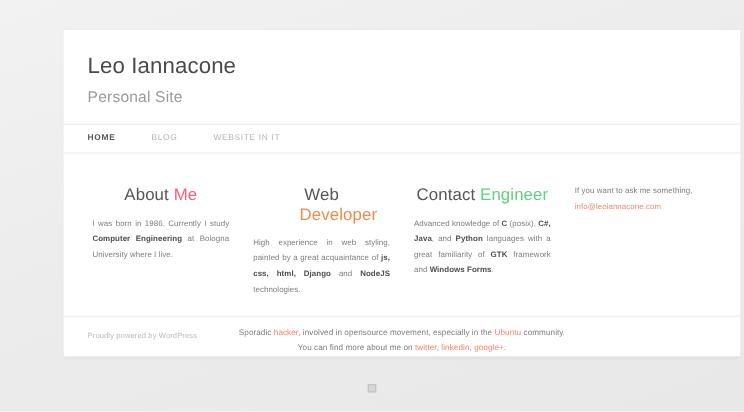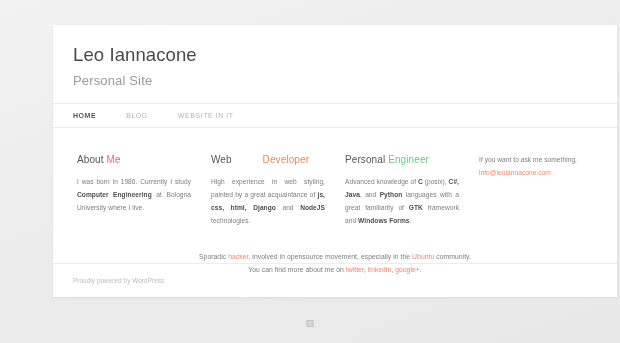--- a/index.html
+++ b/index.html
@@ -84,23 +84,24 @@
     display: flex;
     padding: 26px 14px 0 14px;
     box-sizing: border-box;
   }
   .col {
     flex: 1;
     padding: 0 10px;
     box-sizing: border-box;
   }
   .col-title {
-    font-size: 10px;
+    font-size: 14px;
     font-weight: 400;
     color: #565656;
+    text-align: center;
     margin: 0 0 11px 0;
     letter-spacing: 0.1px;
   }
   .col-title .accent { }
   .col-body {
     font-size: 6.6px;
     line-height: 1.95;
     color: #7d7d7d;
     text-align: justify;
     margin: 0;
@@ -181,21 +182,21 @@
         <h2 class="col-title"><span>About</span> <span class="accent" style="color: rgb(244, 96, 122);">Me</span></h2>
         <p class="col-body"><span>I was born in 1986. Currently I study </span><b>Computer Engineering</b><span> at Bologna University where I live.</span></p>
       </div>
 
       <div class="col col-2">
         <h2 class="col-title"><span>Web</span> <span class="accent" style="color: rgb(240, 138, 75); padding-left: 28px;">Developer</span></h2>
         <p class="col-body"><span>High experience in web styling, painted by a great acquaintance of </span><b>js</b><b>, </b><b>css</b><b>, </b><b>html</b><b>, </b><b>Django</b><span> and </span><b>NodeJS</b><span> technologies.</span></p>
       </div>
 
       <div class="col col-3">
-        <h2 class="col-title"><span>Personal</span> <span class="accent" style="color: rgb(98, 208, 127); margin-top: 16px;">Engineer</span></h2>
+        <h2 class="col-title"><span>Contact</span> <span class="accent" style="color: rgb(98, 208, 127); margin-top: 16px;">Engineer</span></h2>
         <p class="col-body"><span>Advanced knowledge of </span><b>C</b><span> (posix), </span><b>C#</b><b>, </b><b>Java</b><span>, and </span><b>Python</b><span> languages with a great familiarity of </span><b>GTK</b><span> framework and </span><b>Windows Forms</b><span>.</span></p>
       </div>
 
       <div class="col col-4">
         <p class="col-body"><span>If you want to ask me something,</span><br><a>info@leoiannacone.com</a></p>
       </div>
 
     </div>
 
     <p class="tagline"><span>Sporadic </span><a>hacker</a><span>, involved in opensource movement, especially in the </span><a>Ubuntu</a><span> community.</span><br><span>You can find more about me on </span><a>twitter</a><span>, </span><a>linkedin</a><span>, </span><a>google+</a><span>.</span></p>

